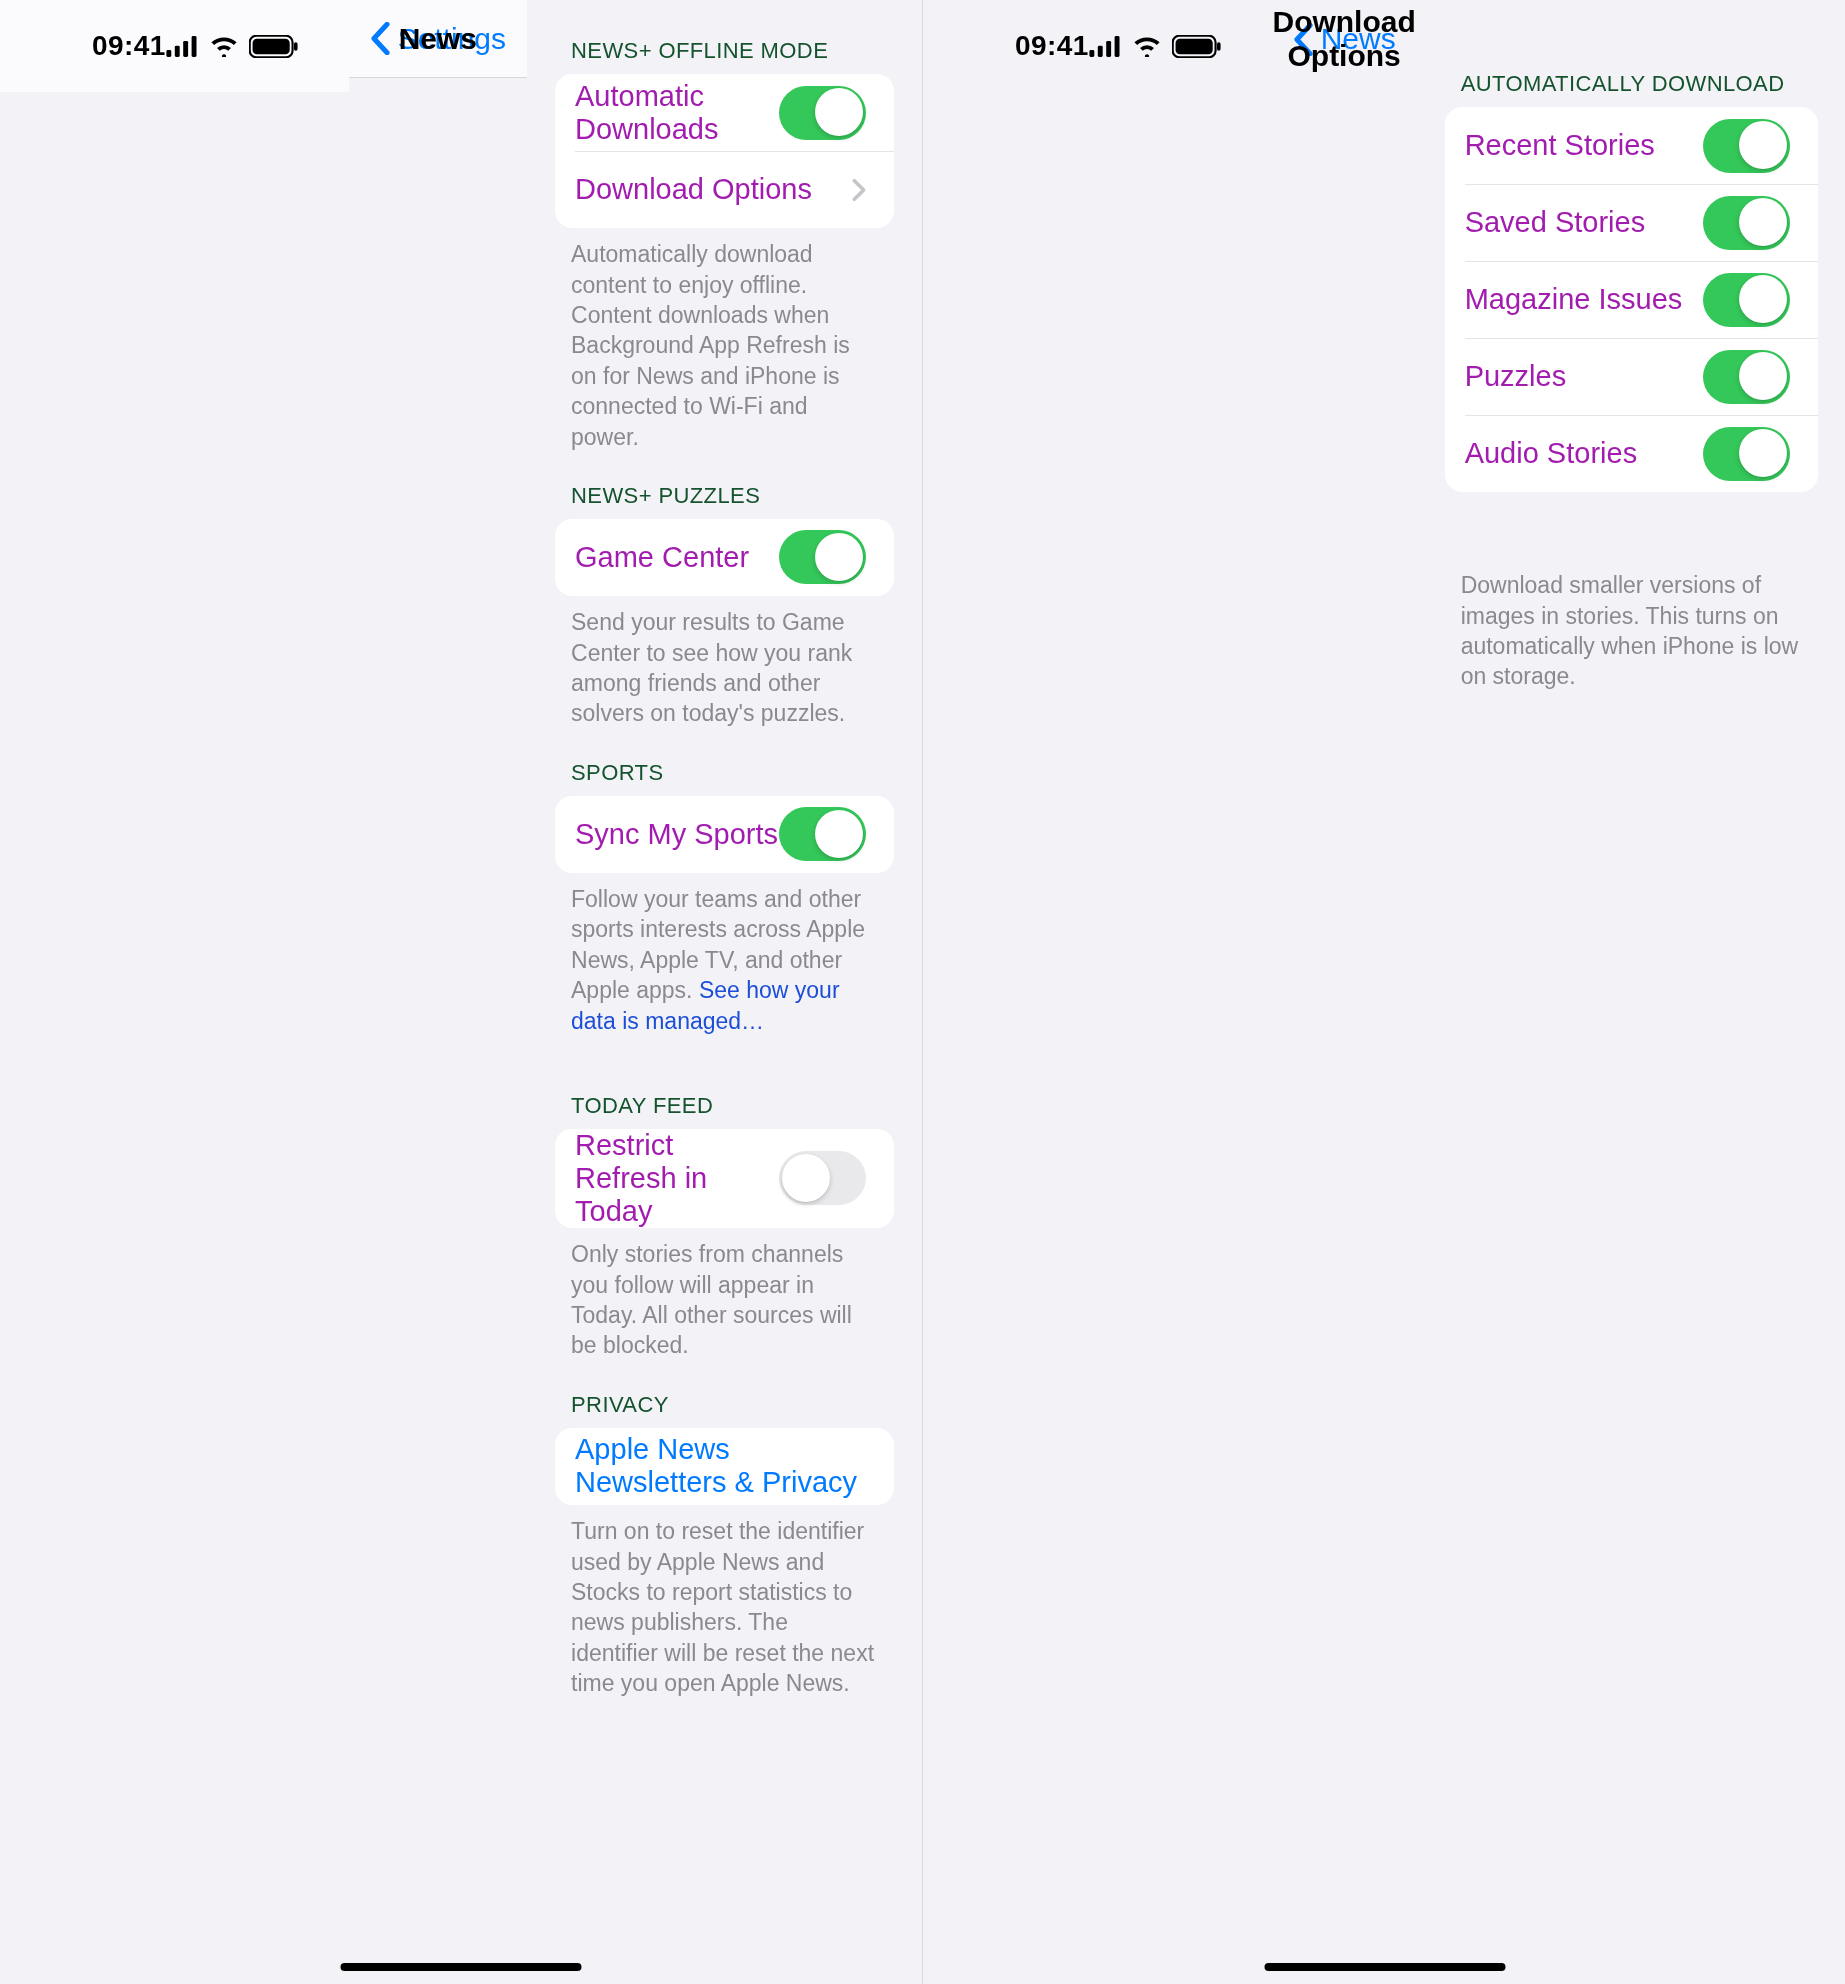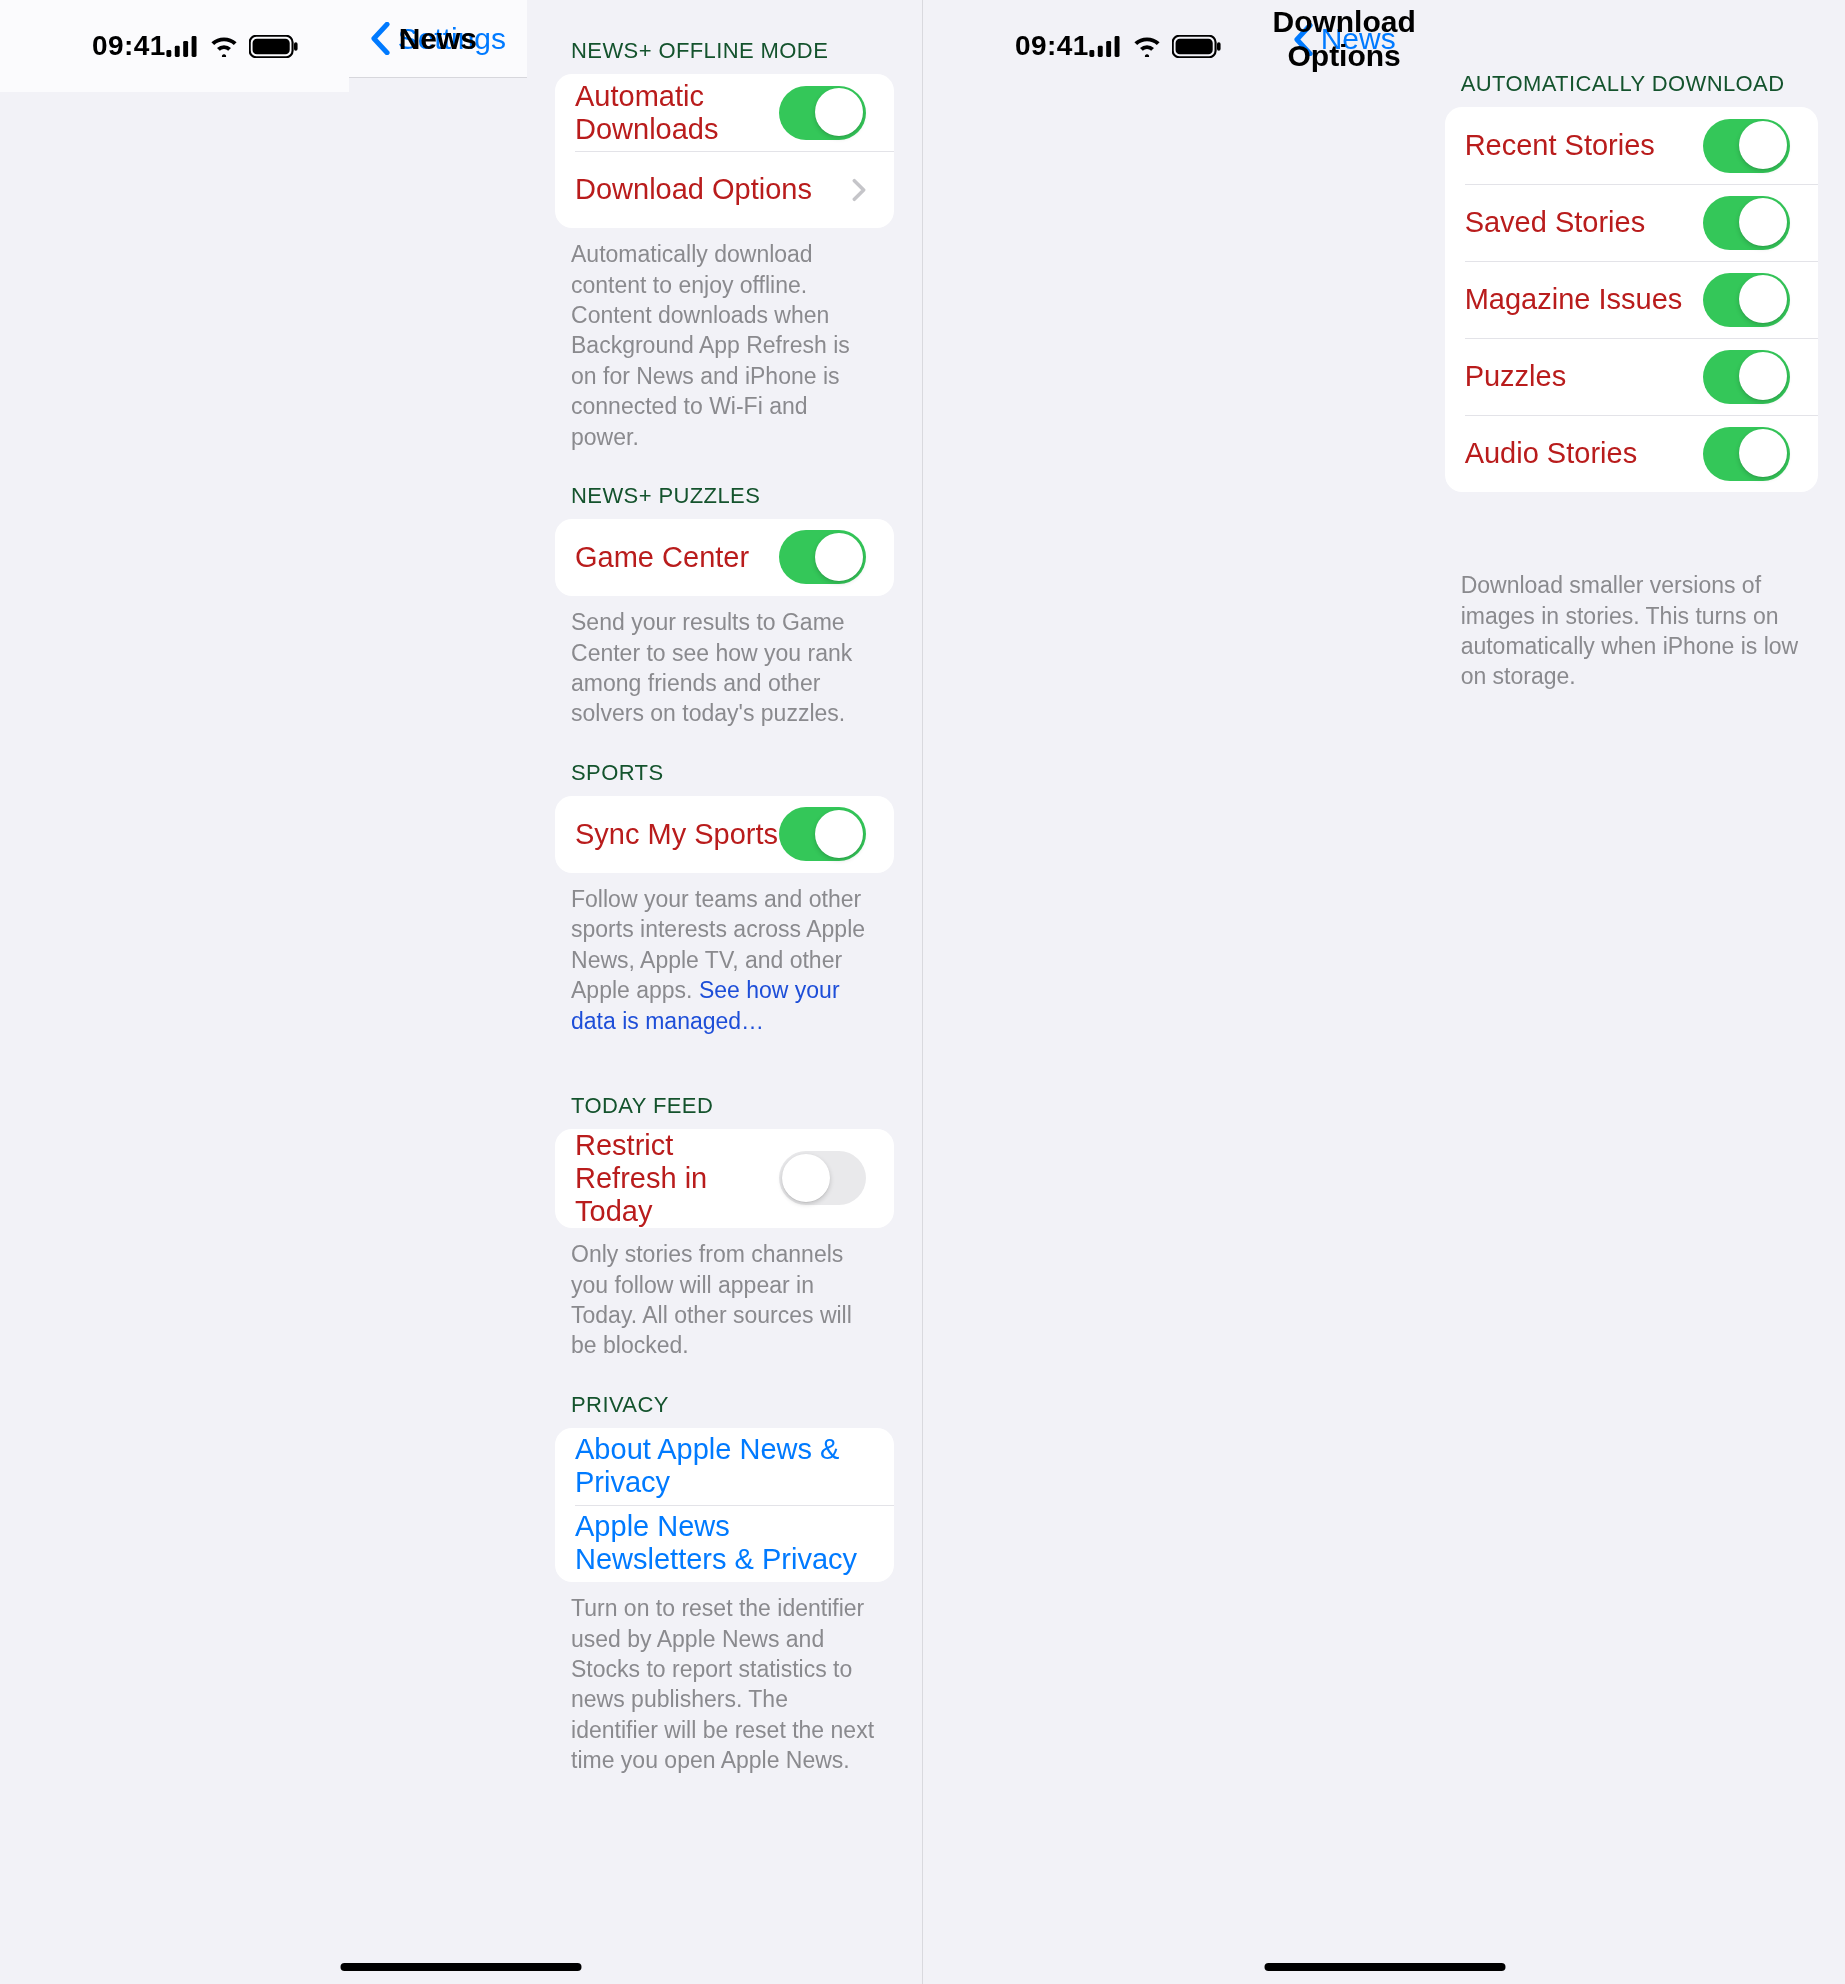--- a/index.html
+++ b/index.html
@@ -99,21 +99,21 @@
     content: "";
     position: absolute;
     top: 0;
     left: 20px;
     right: 0;
     height: 0.7px;
     background: #e3e3e8;
   }
   .row-label {
     font-size: 29px;
-    color: #b91c1c;
+    color: #a21caf;
   }
   .row-label.link { color: #007aff; }
   .chevron {
     color: #c5c5c9;
   }
   .chevron svg { width: 14px; height: 24px; display:block; }
   .footer-text {
     color: #8a8a8e;
     font-size: 23px;
     line-height: 1.32;
@@ -238,23 +238,20 @@
         <div class="toggle off">
             <div class="knob"></div>
           </div>
       </div>
     </div>
     <div class="footer-text">Only stories from channels you follow will appear in Today. All other sources will be blocked.</div>
 
     <div class="section-header">PRIVACY</div>
     <div class="group">
       <div class="row">
-        <span class="row-label link">About Apple News &amp; Privacy</span>
-      </div>
-      <div class="row">
         <span class="row-label link">Apple News Newsletters &amp; Privacy</span>
       </div>
     </div>
     <div class="footer-text">Turn on to reset the identifier used by Apple News and Stocks to report statistics to news publishers. The identifier will be reset the next time you open Apple News.</div>
 
   </div>
   <div class="home-indicator"></div>
 </div>
 
 <div class="phone">

